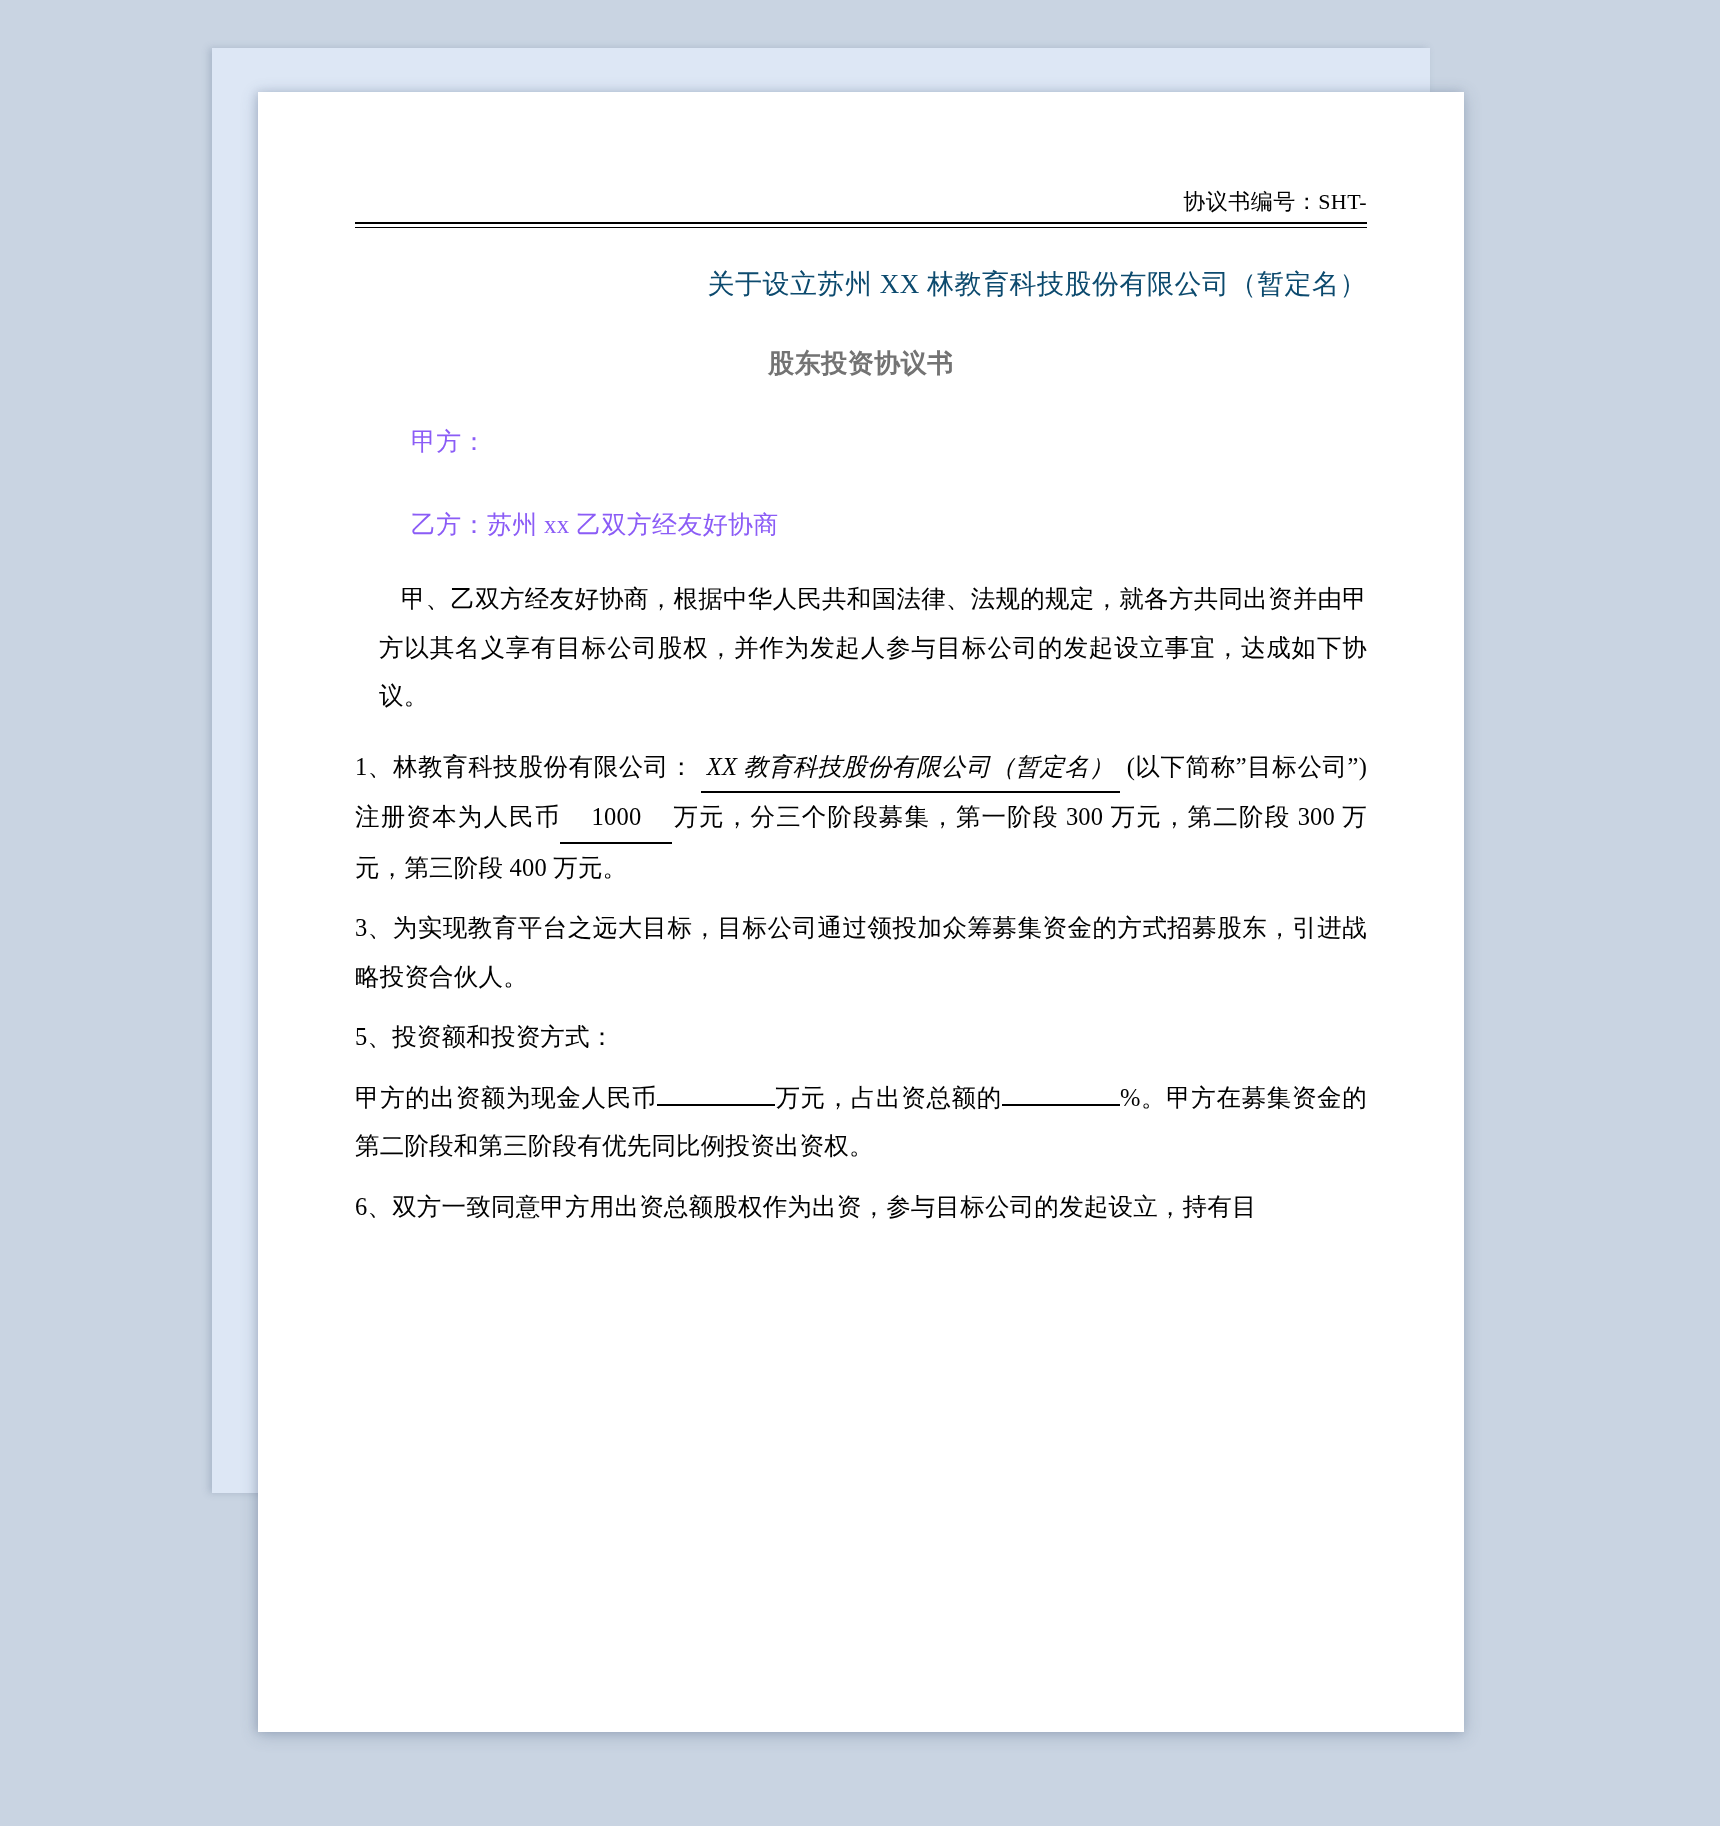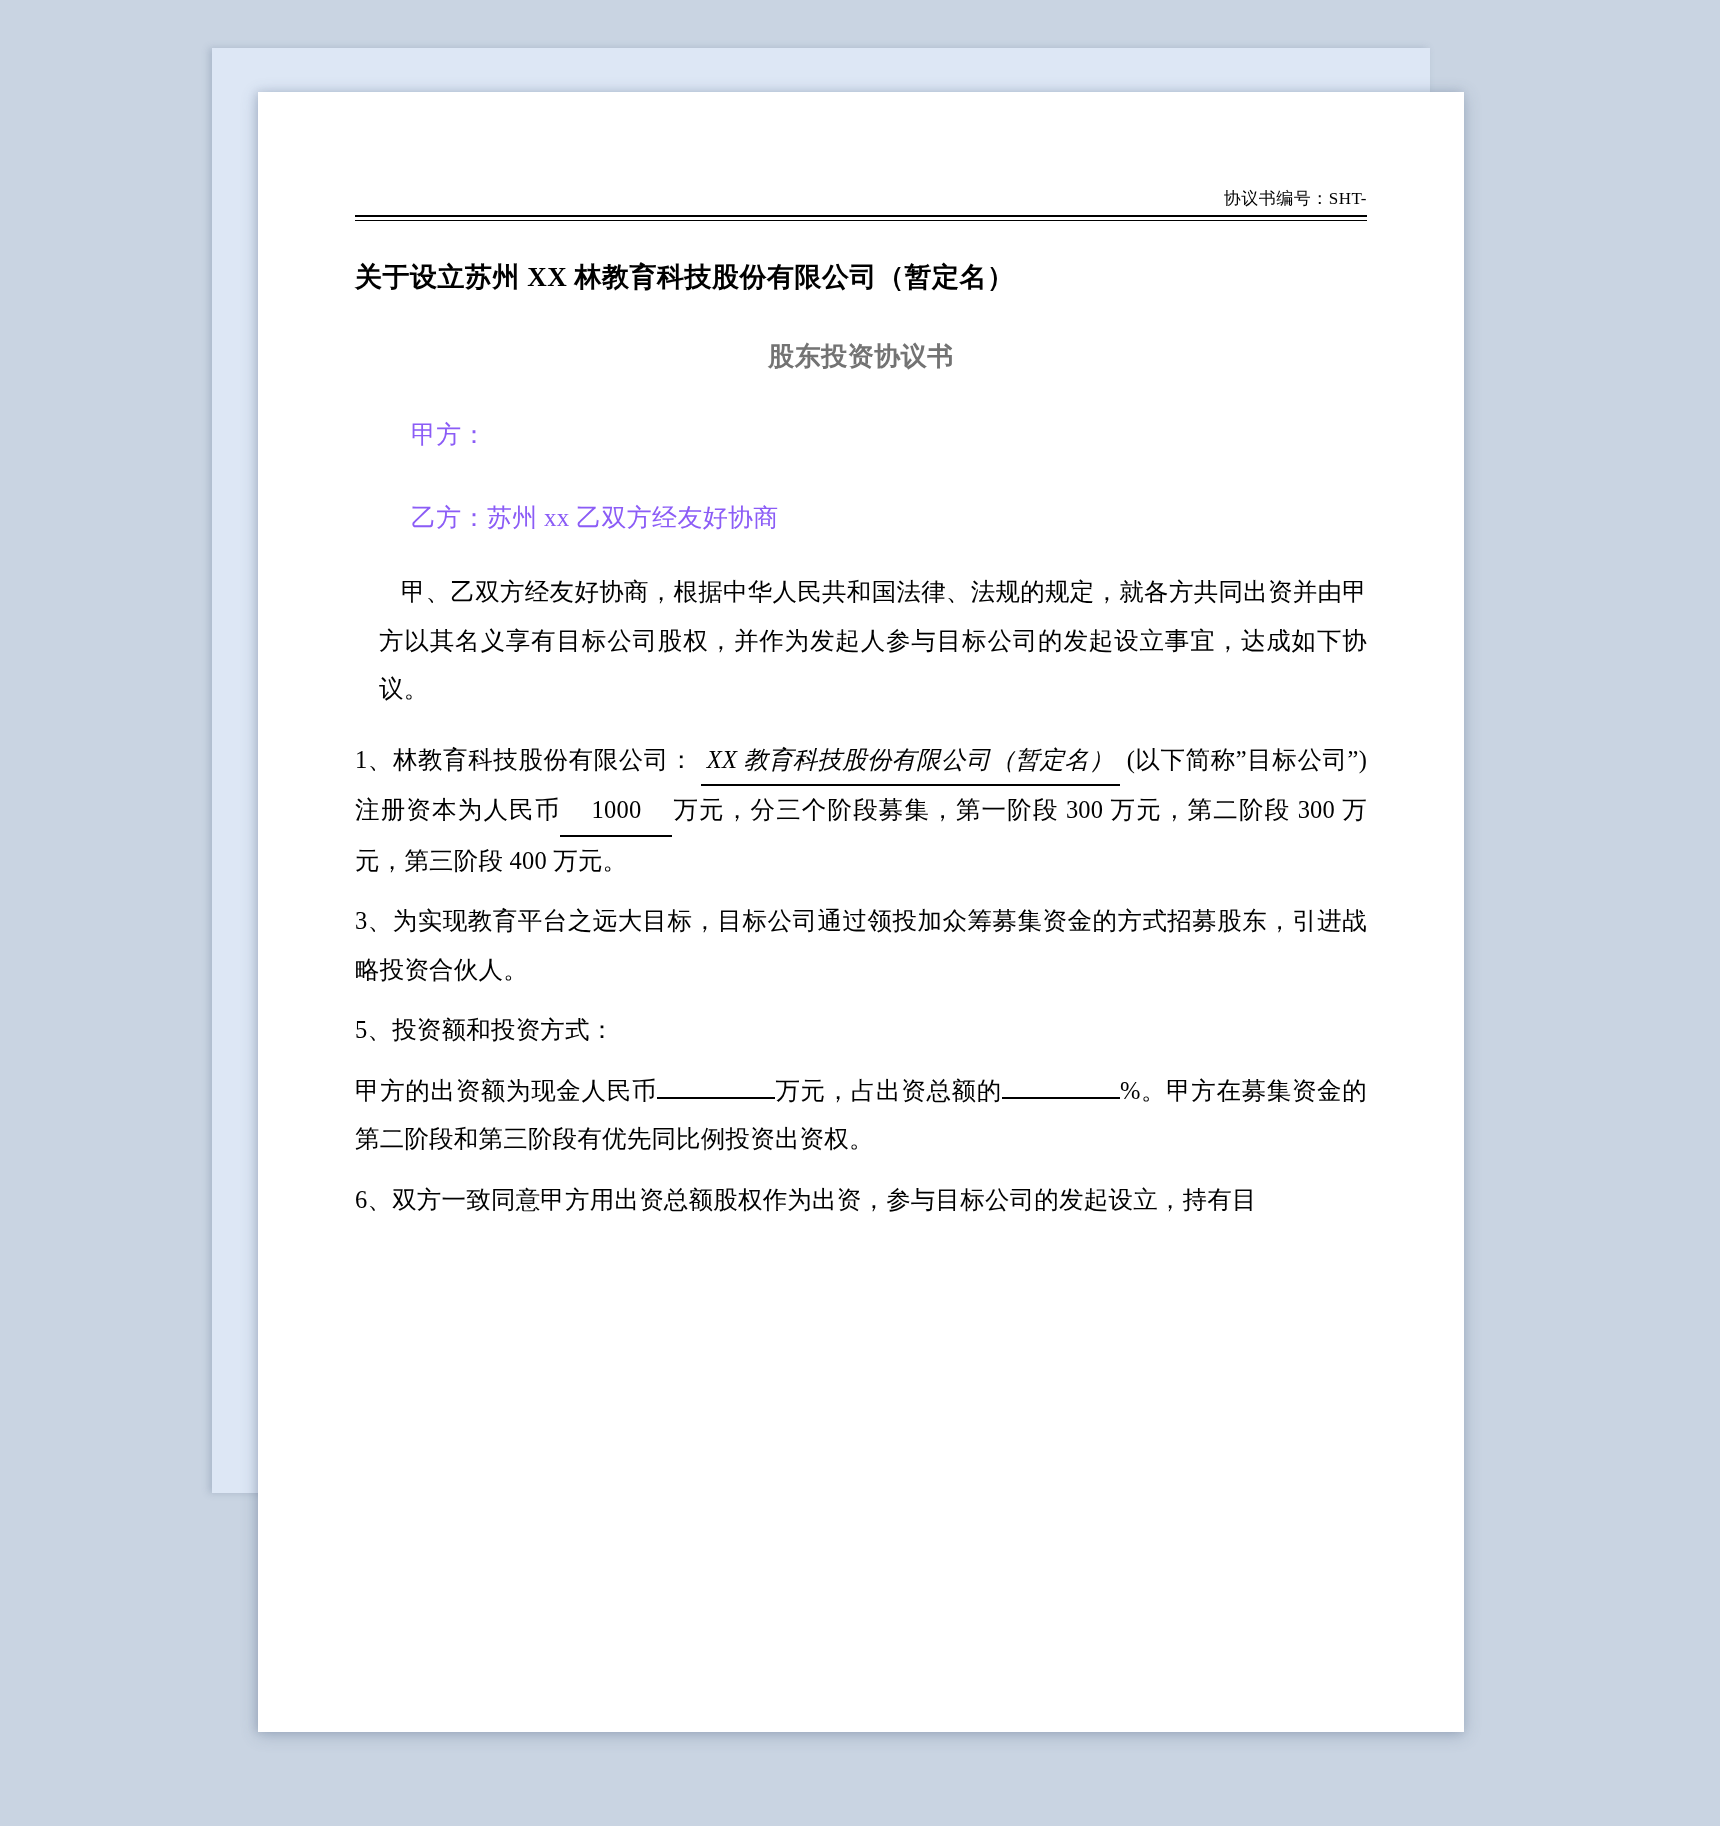--- a/index.html
+++ b/index.html
@@ -45,47 +45,47 @@
   .doc-inner {
     position: absolute;
     left: 97px;
     top: 95px;
     width: 1012px;
   }
 
   
   .doc-header {
     text-align: right;
-    font-size: 17px;
+    font-size: 22px;
     letter-spacing: 0.5px;
     color: #000;
     padding-bottom: 5px;
     font-family: "Liberation Serif", "DejaVu Serif", serif;
   }
   .doc-header .hdr-num {
     font-family: "Liberation Serif", serif;
   }
   .header-rule {
     border-bottom: 2.5px solid #000;
     width: 100%;
     margin-bottom: 3px;
   }
   .header-rule-2 {
     border-bottom: 1px solid #000;
     width: 100%;
   }
 
   
   .title-main {
-    text-align: left;
+    text-align: right;
     font-size: 27px;
-    font-weight: bold;
+    font-weight: normal;
     letter-spacing: 0.5px;
     margin-top: 38px;
-    color: #000000;
+    color: #0c4a6e;
   }
   .title-sub {
     text-align: center;
     font-size: 26px;
     font-weight: bold;
     letter-spacing: 0.5px;
     margin-top: 44px;
     color: #737373;
   }
 

